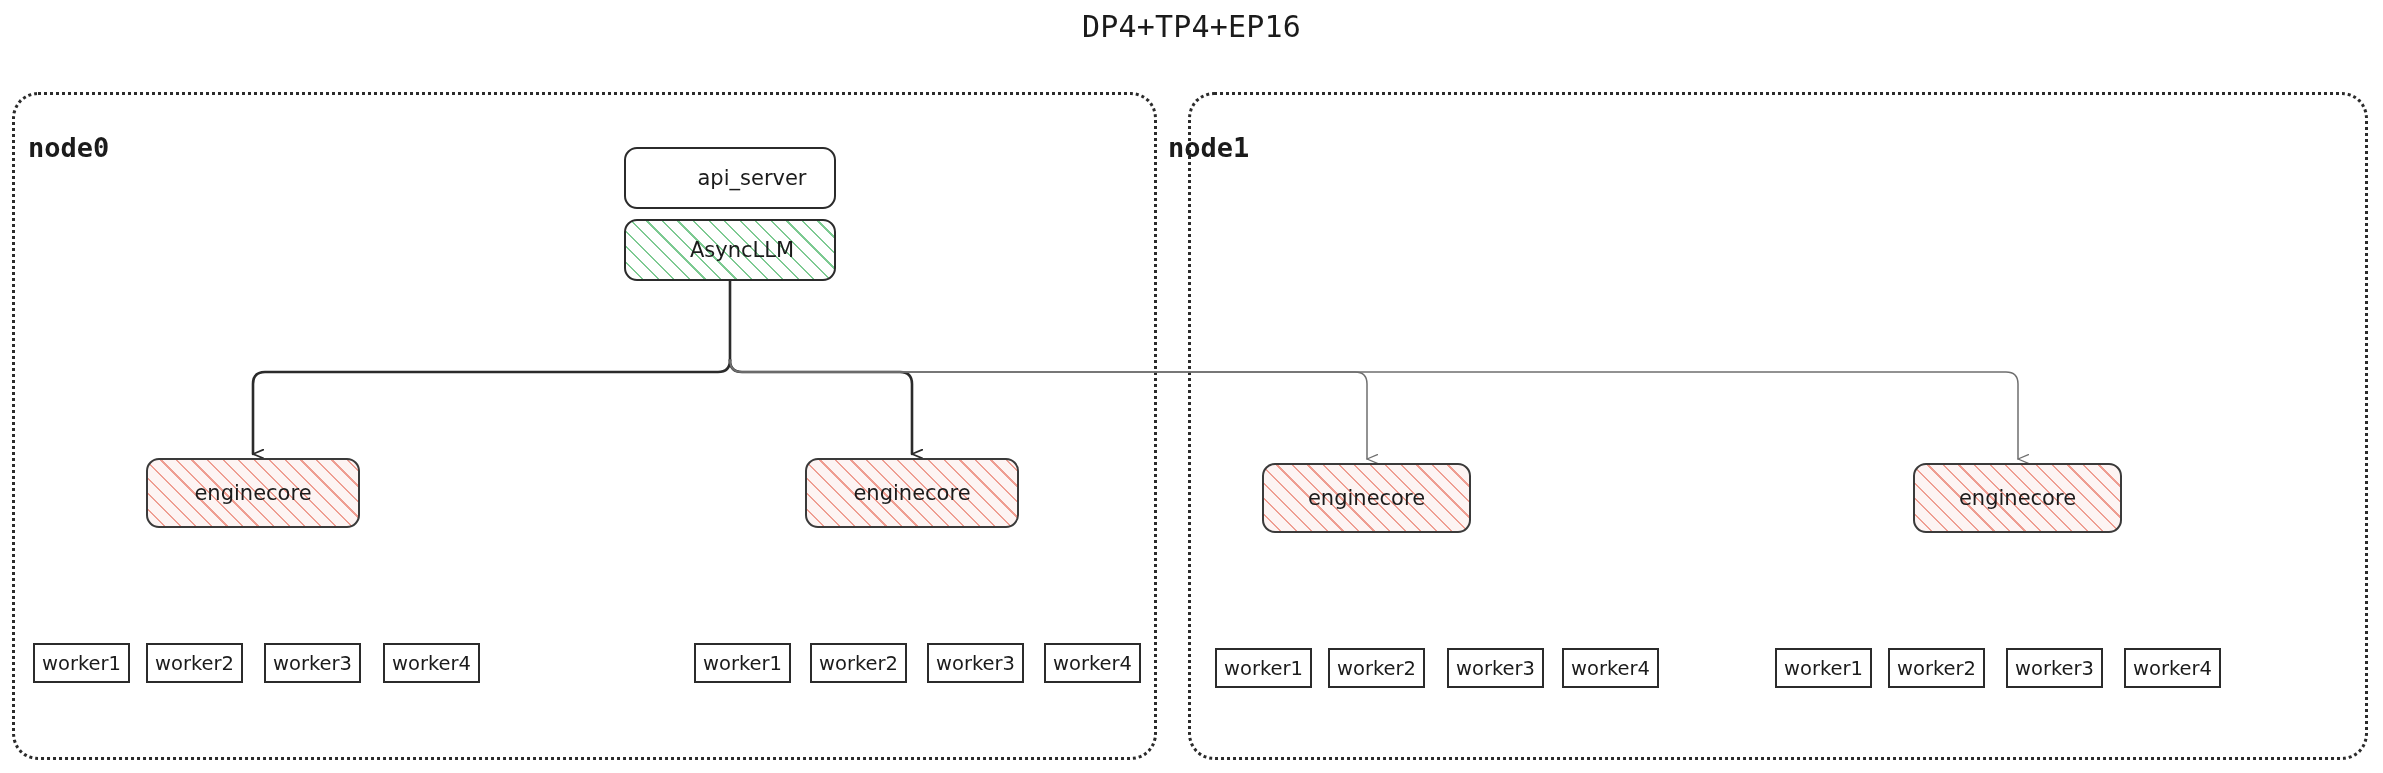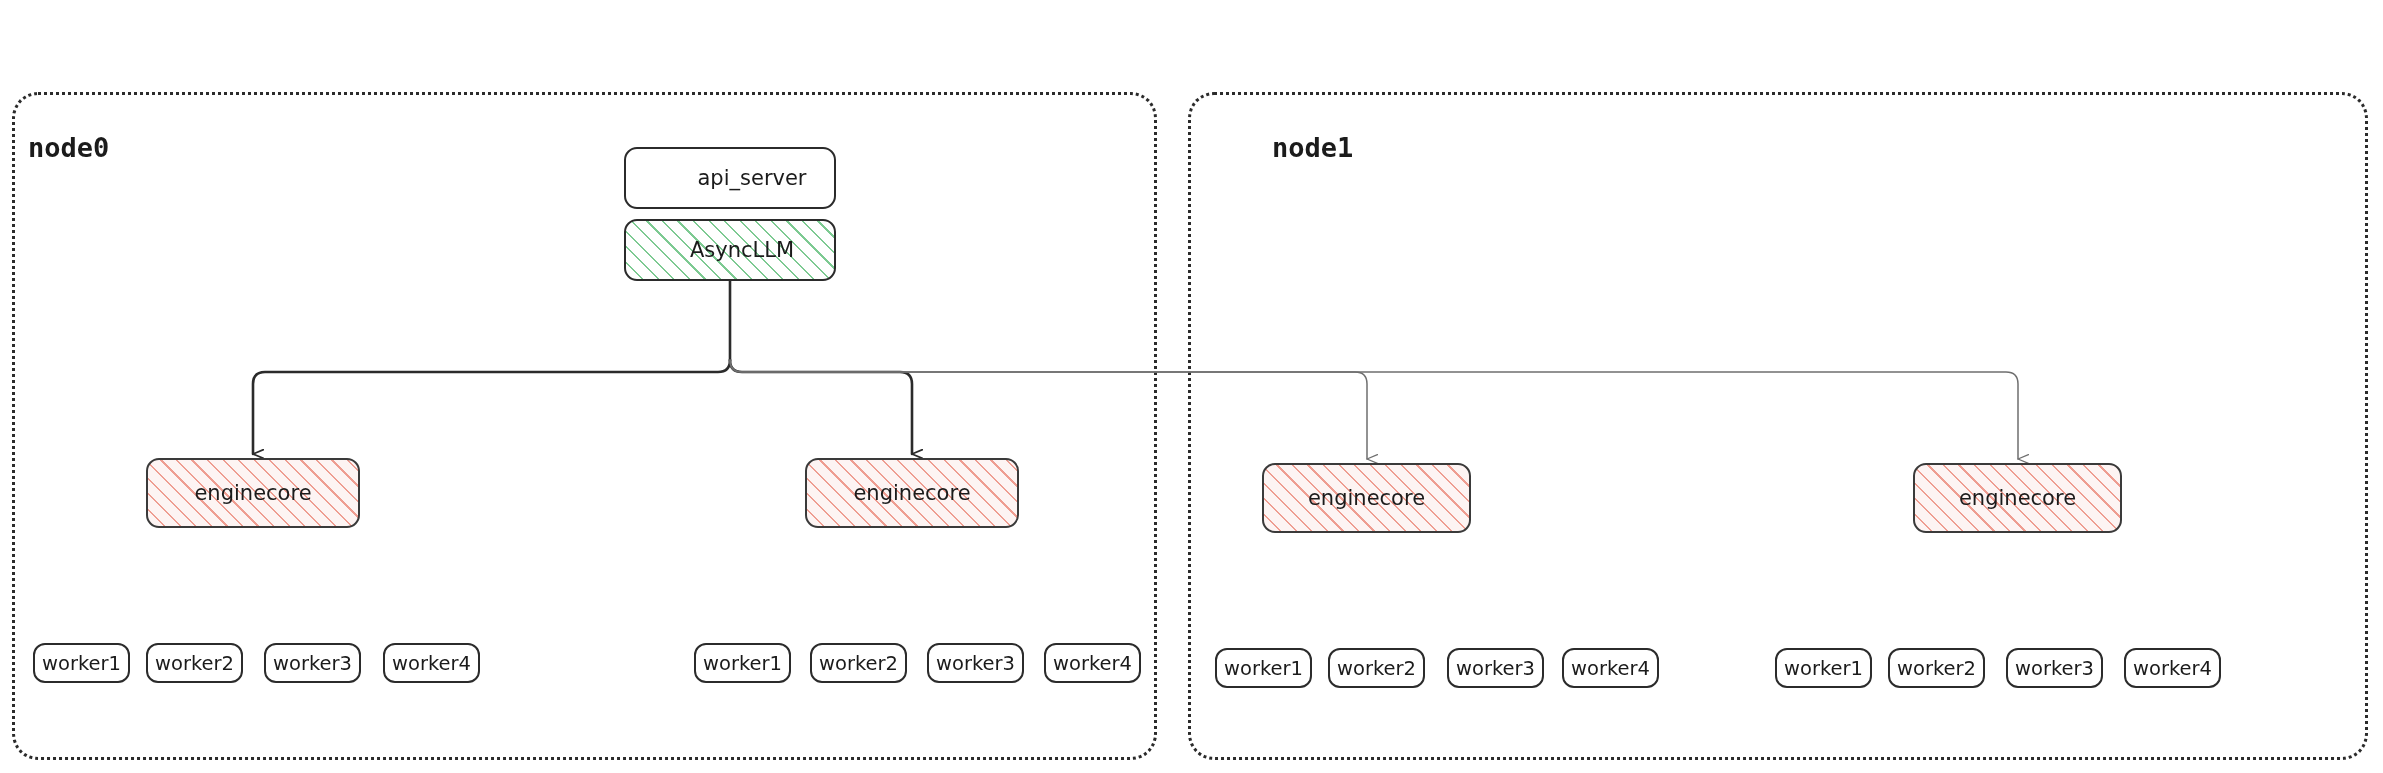--- a/index.html
+++ b/index.html
@@ -66,21 +66,21 @@
     white-space: pre;
     z-index: 5;
   }
 
   .nbox.plain {
     border: 2.5px solid #2b2b2b;
   }
 
   .nbox.worker {
     border: 2.5px solid #2b2b2b;
-    border-radius: 12px;
+    border-radius: 0;
     font-size: 19.5px;
   }
 
   
   .nbox.hatch-green {
     border: 2.5px solid #2b2b2b;
     background-color: #ffffff;
     background-image: repeating-linear-gradient(
         45deg,
         rgba(118, 199, 140, 0.95) 0px,
@@ -118,26 +118,27 @@
     height: 773px;
     z-index: 1;
     pointer-events: none;
   }
 </style>
 </head>
 <body>
 
 <div id="canvas">
 
+  <div id="diagram-title">DP4+TP4+EP16</div>
 
   <div id="node-layer">
       <div class="node-box" style="left: 12px; top: 92px; width: 1145px; height: 668px;"></div>
       <div class="node-label" style="left: 28px; top: 132px;">node0</div>
       <div class="node-box" style="left: 1188px; top: 92px; width: 1180px; height: 668px;"></div>
-      <div class="node-label" style="left: 1272px; top: 132px;">node1</div>
+      <div class="node-label" style="left: 1168px; top: 132px;">node1</div>
     </div>
 
   <svg id="connectors" viewBox="0 0 2383 773" preserveAspectRatio="none">
     <defs>
       <marker id="arrow-dark" viewBox="0 0 10 12" refX="5" refY="11" markerWidth="10" markerHeight="12" orient="auto-start-reverse" markerUnits="userSpaceOnUse">
         <path d="M0.6,0.6 L5,11 L9.4,0.6" fill="none" stroke="#2b2b2b" stroke-width="1.7" stroke-linecap="round" stroke-linejoin="round"></path>
       </marker>
       <marker id="arrow-light" viewBox="0 0 10 12" refX="5" refY="11" markerWidth="10" markerHeight="12" orient="auto-start-reverse" markerUnits="userSpaceOnUse">
         <path d="M0.6,0.6 L5,11 L9.4,0.6" fill="none" stroke="#6f6f6f" stroke-width="1.3" stroke-linecap="round" stroke-linejoin="round"></path>
       </marker>

